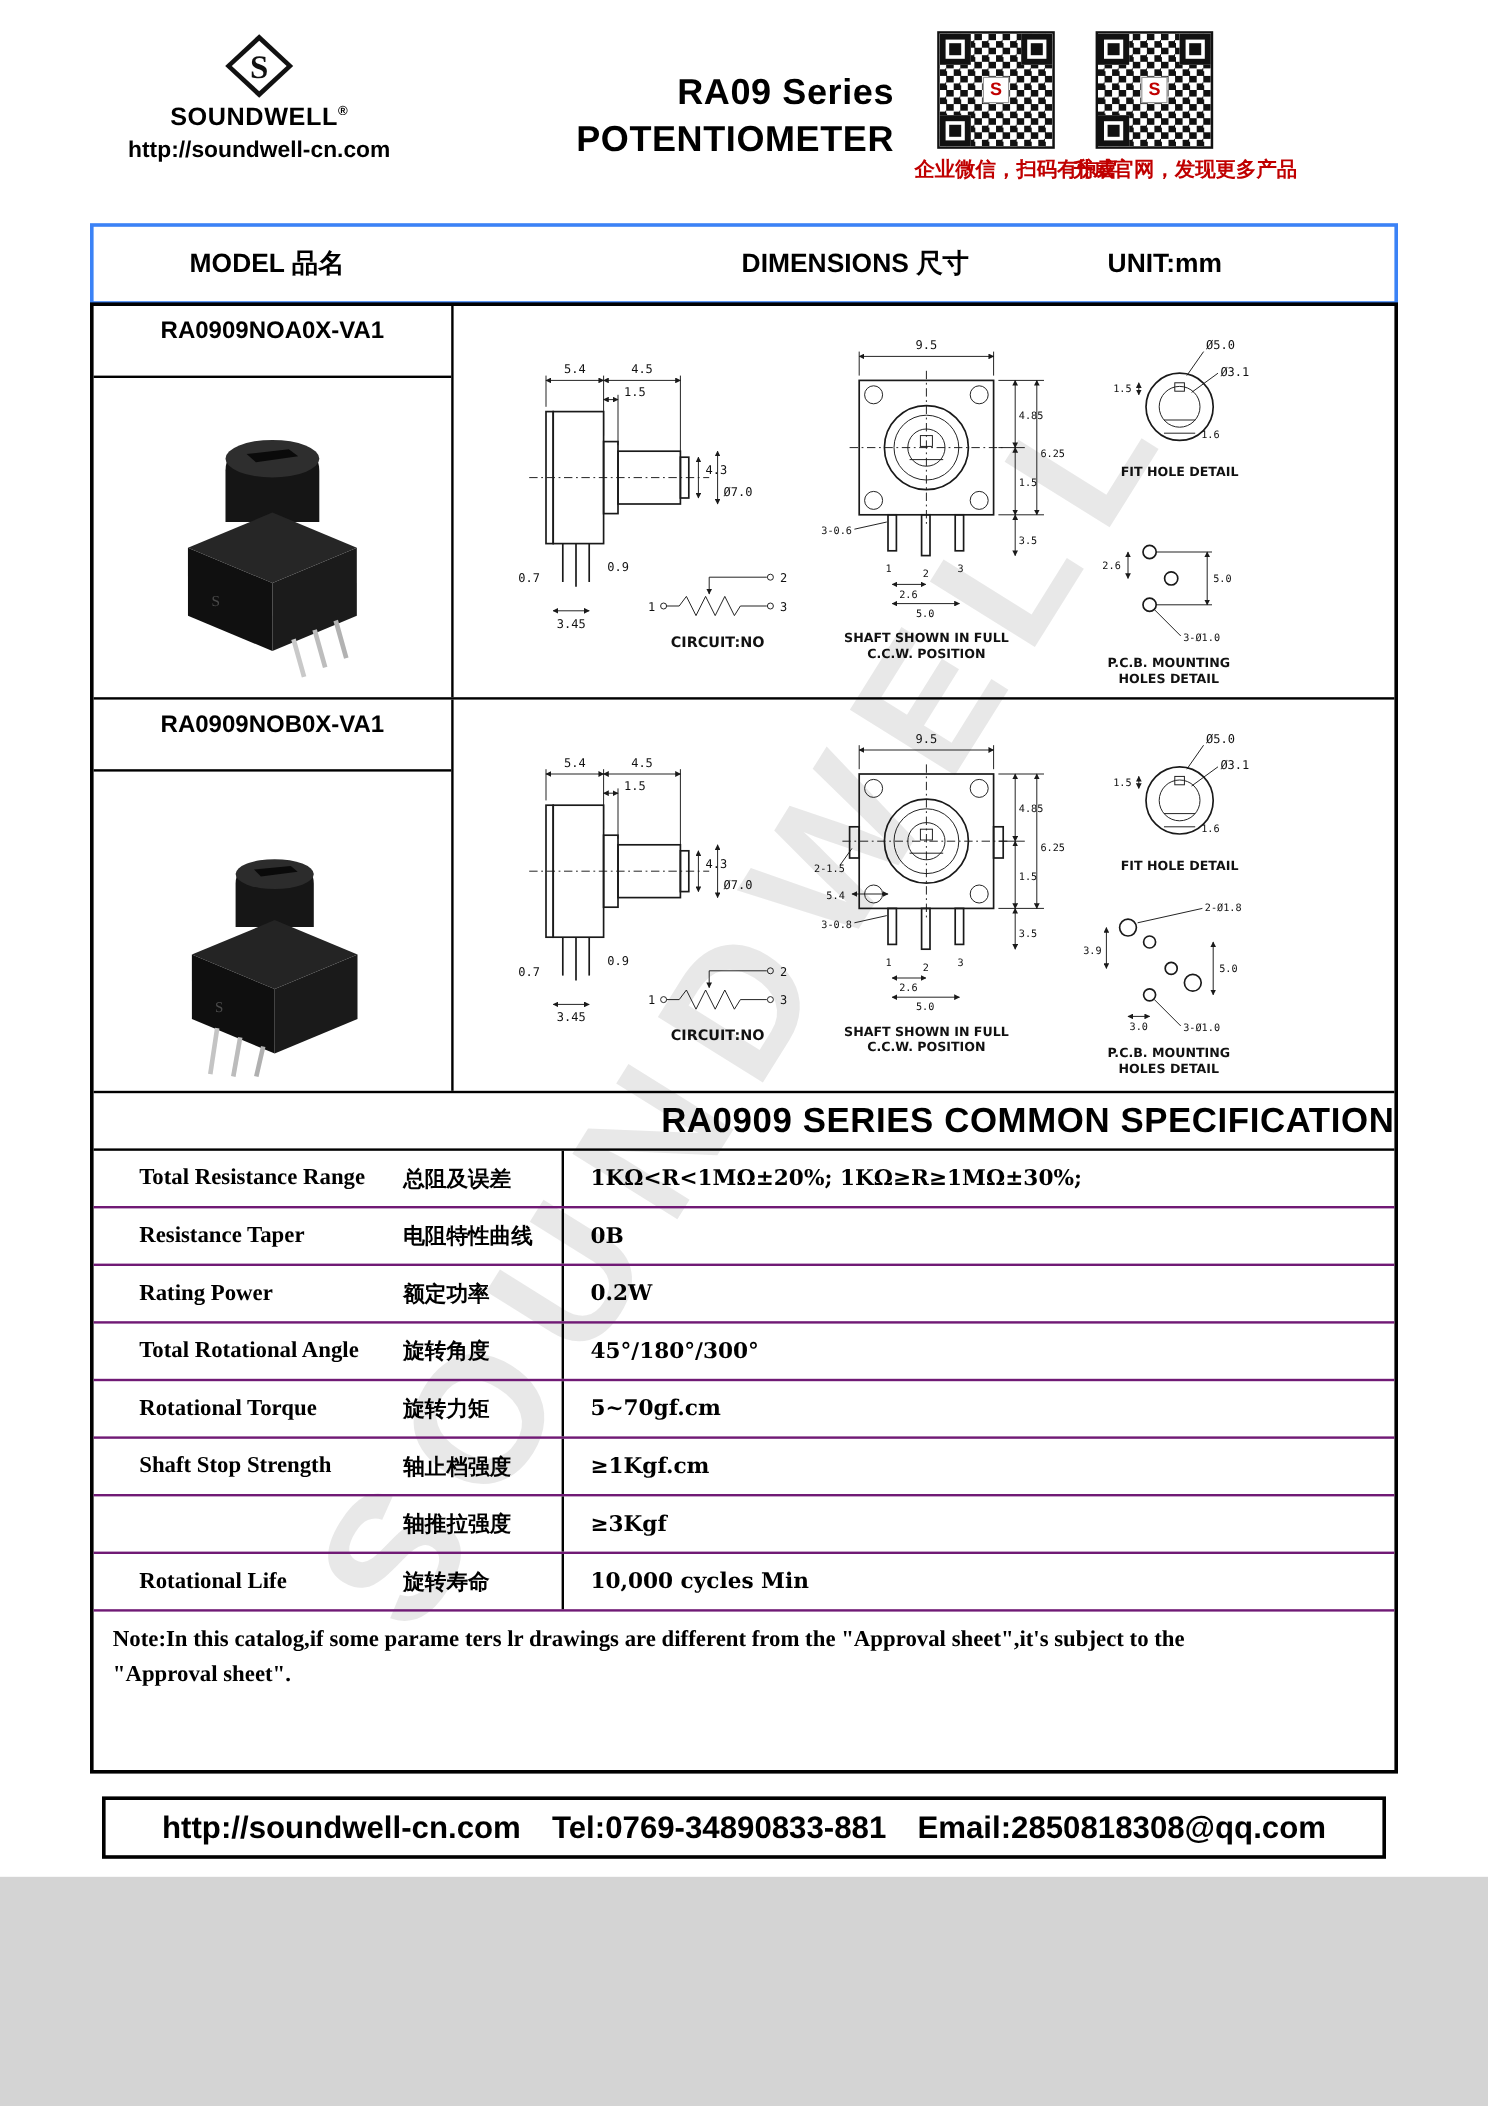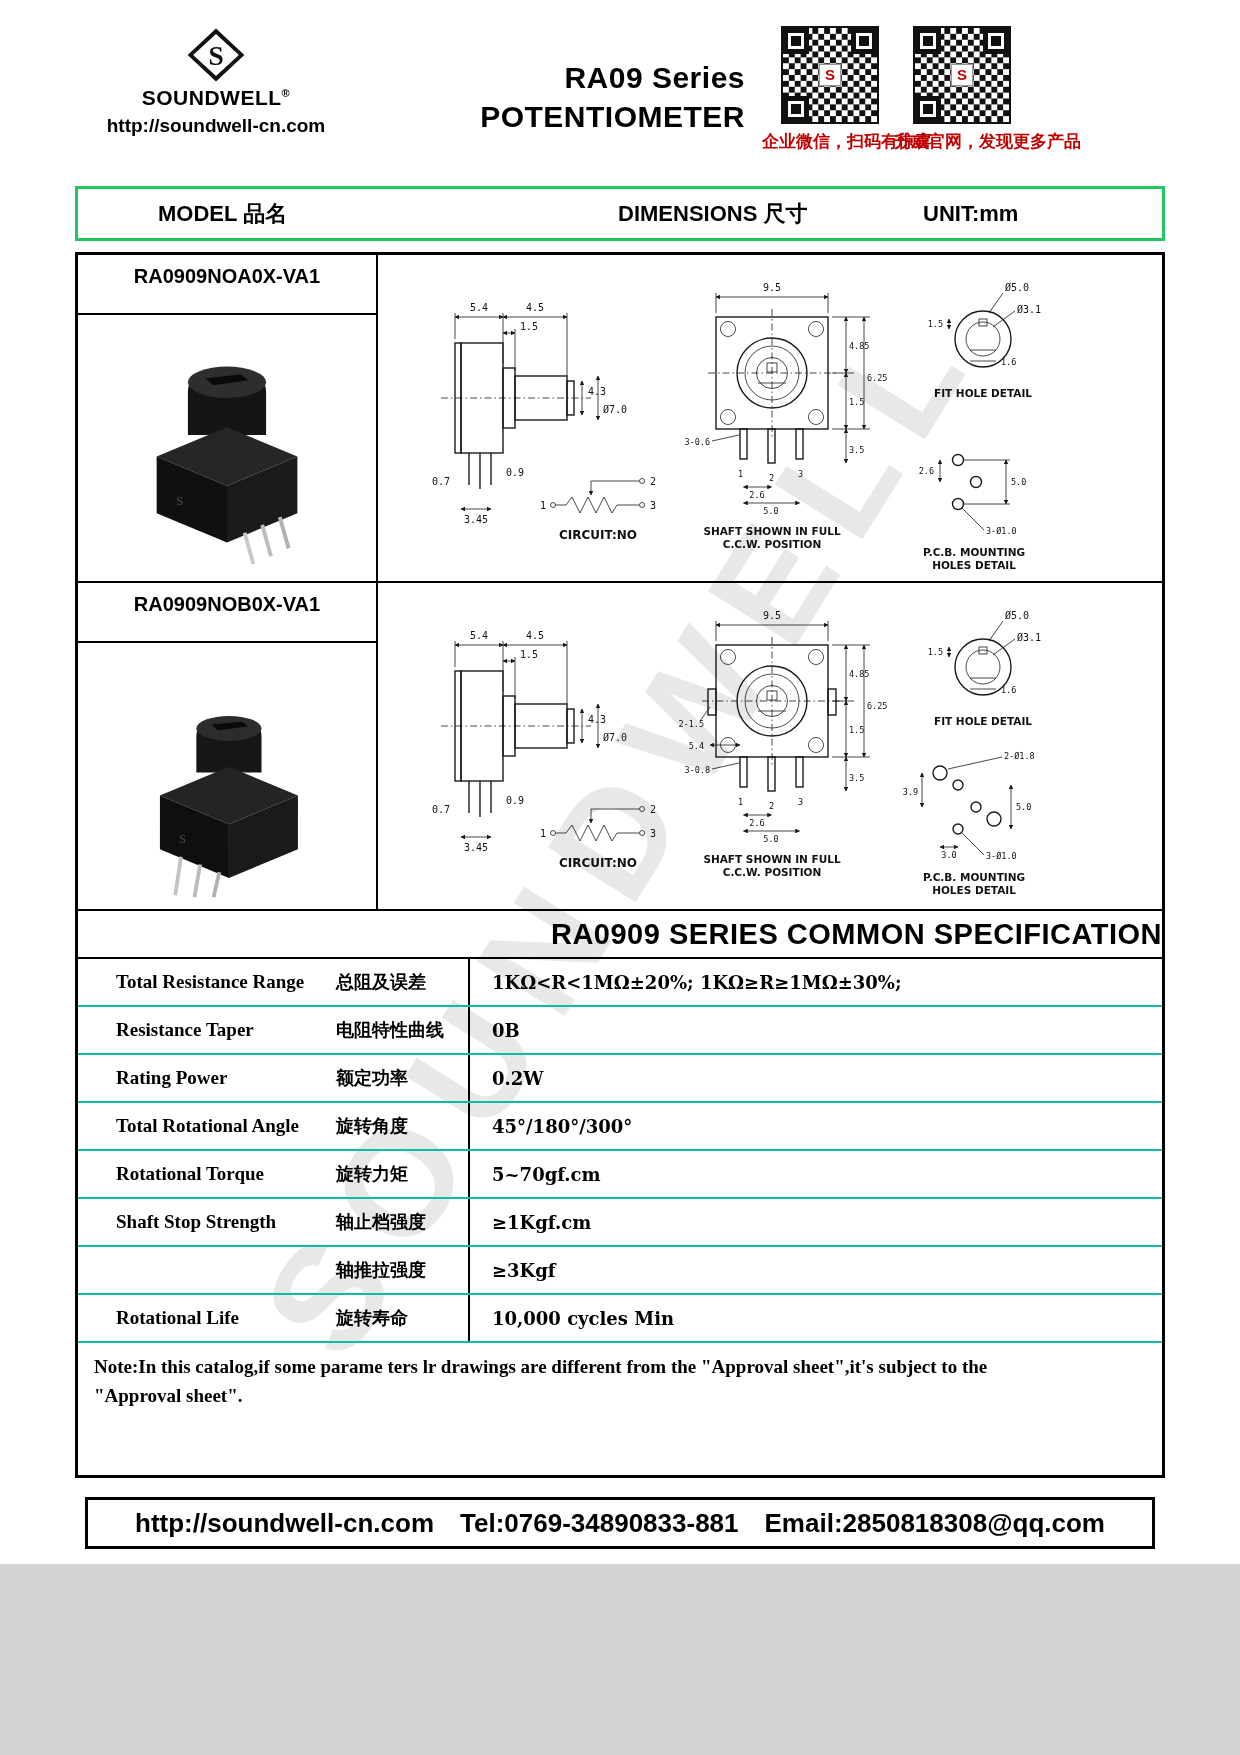--- a/index.html
+++ b/index.html
@@ -21,21 +21,21 @@
   .qr-item{width:104px;text-align:center}
   .qr{position:relative;width:94px;height:94px;margin:0 auto;outline:2px solid #111;
       background:conic-gradient(#111 25%,#fff 0 50%,#111 0 75%,#fff 0) 0 0/11.75px 11.75px}
   .finder{position:absolute;width:26px;height:26px;background:#fff;border:5px solid #111}
   .finder::after{content:'';position:absolute;left:3px;top:3px;width:10px;height:10px;background:#111}
   .f-tl{left:0;top:0}.f-tr{right:0;top:0}.f-bl{left:0;bottom:0}
   .qr-logo{position:absolute;left:50%;top:50%;transform:translate(-50%,-50%);width:22px;height:22px;
         background:#fff;border:1px solid #999;color:#c00000;font-weight:bold;font-size:15px;line-height:20px;text-align:center}
   .qr-caption{margin-top:8px;margin-left:-16px;width:136px;font-size:17px;font-weight:bold;color:#c00000;white-space:nowrap}
   
-  .col-bar{position:absolute;left:75px;top:186px;width:1090px;height:55px;border:3px solid #22c55e;
+  .col-bar{position:absolute;left:75px;top:186px;width:1090px;height:68px;border:3px solid #3b82f6;
         font-weight:bold;font-size:22px;z-index:1}
   .col-bar span{position:absolute;top:50%;transform:translateY(-50%);white-space:nowrap}
   .col-model{left:80px}.col-dim{left:540px}.col-unit{left:845px}
   
   .main-box{position:absolute;left:75px;top:252px;width:1090px;height:1226px;border:3px solid #000;z-index:1}
   .model-section{position:absolute;left:0;width:100%;height:328px;border-bottom:2px solid #000}
   .sec-a{top:0}.sec-b{top:328px}
   .model-cell{position:absolute;left:0;top:0;width:300px;height:100%;border-right:2px solid #000}
   .model-name{height:60px;line-height:42px;text-align:center;font-weight:bold;font-size:20px;border-bottom:2px solid #000;white-space:nowrap}
   .photo-area{position:relative;height:282px}
@@ -44,21 +44,21 @@
   .dwg{display:block}
   .dwg .s{stroke:#1a1a1a;fill:none;stroke-width:1.4}
   .dwg .t{stroke:#1a1a1a;fill:none;stroke-width:.8}
   .dwg .dash{stroke-dasharray:7 3 1.5 3}
   .dwg text{fill:#111;font-family:"DejaVu Sans Mono",monospace;font-size:10px;stroke:none}
   .dwg .sm{font-size:8.5px}
   .dwg .cap{font-weight:bold;font-size:10.5px;font-family:"DejaVu Sans",sans-serif}
   .dwg .cir{font-size:12px}
   .spec-title{position:absolute;left:0;top:656px;width:100%;height:48px;line-height:46px;text-align:right;
         font-weight:bold;font-size:29px;border-bottom:2px solid #000;letter-spacing:.5px}
-  .spec-row{position:absolute;left:0;width:100%;height:48px;border-bottom:2px solid #14b8a6}
+  .spec-row{position:absolute;left:0;width:100%;height:48px;border-bottom:2px solid #701a75}
   .spec-row::after{content:'';position:absolute;left:390px;top:0;height:100%;width:2px;background:#000}
   .spec-en{position:absolute;left:38px;top:50%;transform:translateY(-50%);width:212px;
         font-family:"Liberation Serif",serif;font-weight:bold;font-size:19px;line-height:1.15}
   .spec-cn{position:absolute;left:258px;top:50%;transform:translateY(-50%);font-weight:bold;font-size:18px;white-space:nowrap}
   .spec-val{position:absolute;left:414px;top:50%;transform:translateY(-50%);
         font-family:"DejaVu Serif",serif;font-weight:bold;font-size:18px;white-space:nowrap}
   .note-block{position:absolute;left:0;top:1088px;width:100%;height:132px;padding:10px 16px;
         font-family:"Liberation Serif",serif;font-weight:bold;font-size:19px;line-height:1.5}
   
   .footer-bar{position:absolute;left:85px;top:1497px;width:1070px;height:52px;border:3px solid #000;

